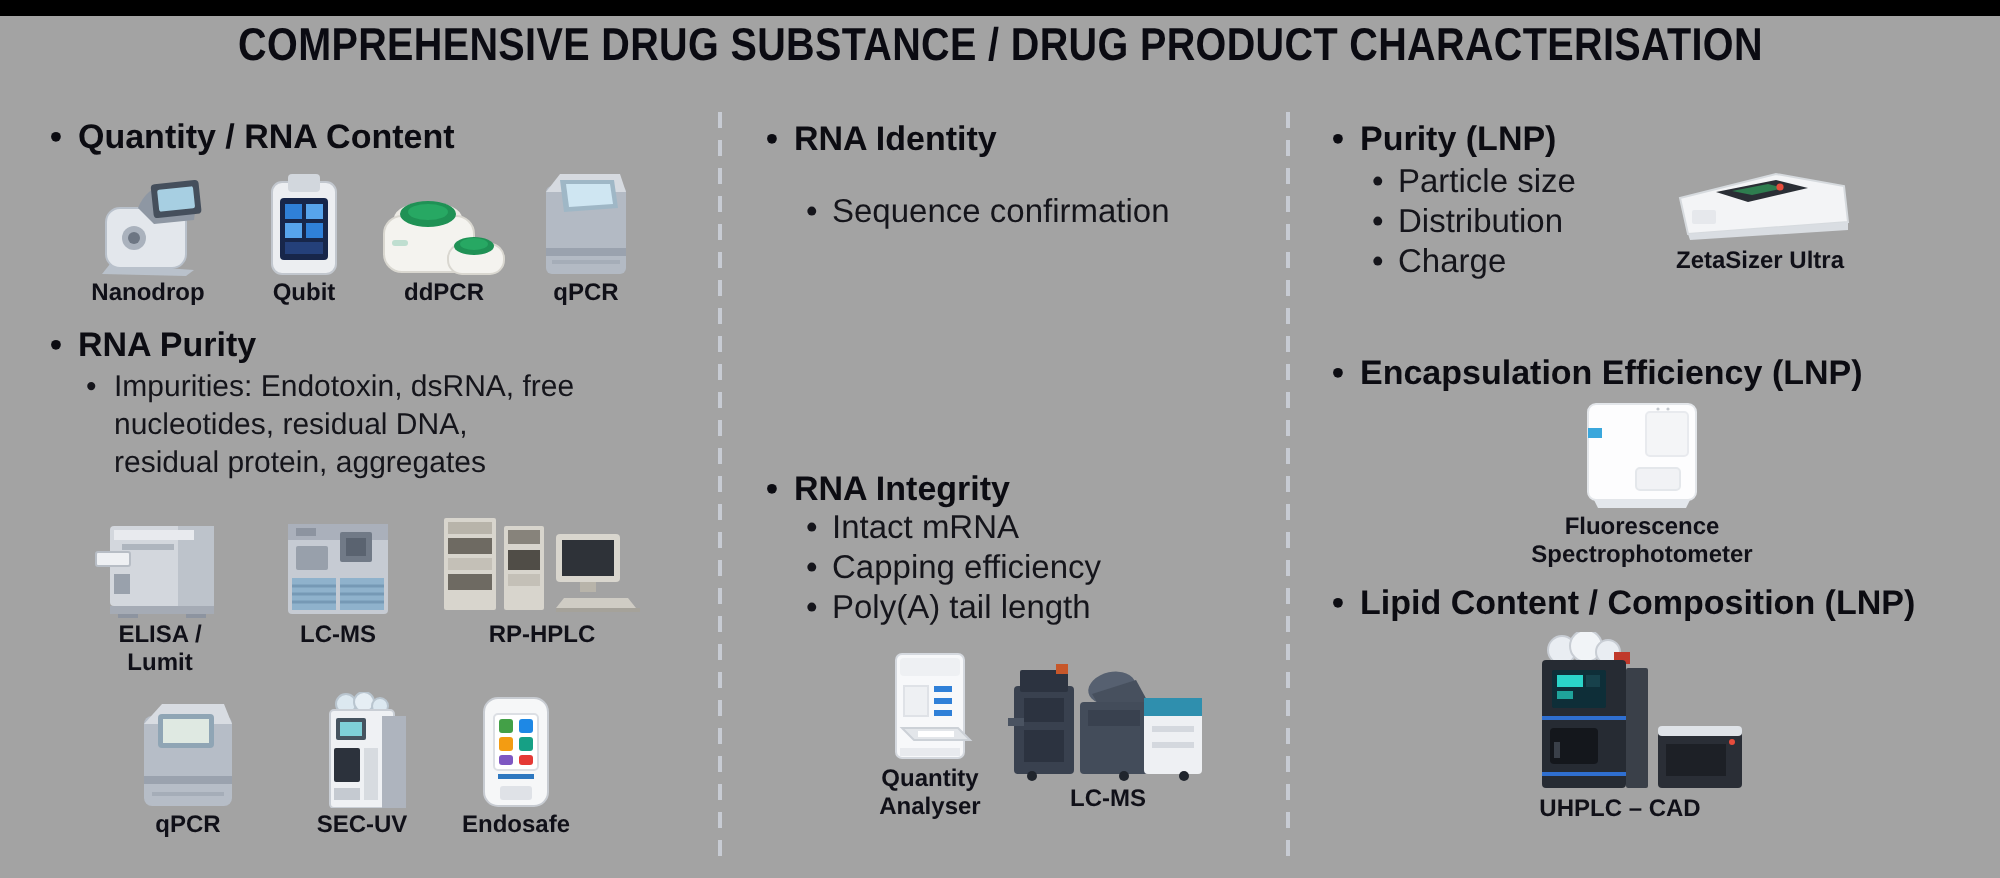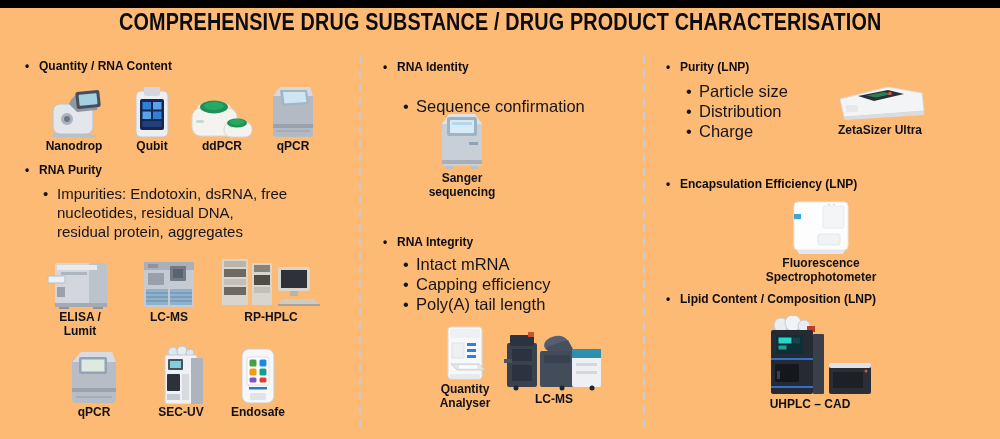--- a/index.html
+++ b/index.html
@@ -1,33 +1,33 @@
 <!DOCTYPE html>
 <html><head>
 <meta charset="utf-8">
 <style>
   html,body { margin:0; padding:0; background:#ffffff; }
   #board {
     position:relative; width:1000px; height:439px;
-    background:#fdba74; overflow:hidden;
+    background:#a3a3a3; overflow:hidden;
     font-family:"Liberation Sans", sans-serif;
     color:#121218;
   }
   .topbar { position:absolute; left:0; top:0; width:1000px; height:8px; background:#000; }
   .title-wrap { position:absolute; left:0; top:9px; width:1000px; text-align:center; }
   .title {
     display:inline-block; font-size:23px; font-weight:bold; color:#0b0b12;
     letter-spacing:.2px; white-space:nowrap;
     transform:scaleX(.86); transform-origin:center;
   }
   .divider {
     position:absolute; top:56px; height:372px; width:2px;
     background:repeating-linear-gradient(180deg,#c7cbd3 0 8px, transparent 8px 14px);
   }
-  .h { position:absolute; font-size:12px; font-weight:bold; color:#0c0c12; white-space:nowrap; }
+  .h { position:absolute; font-size:17px; font-weight:bold; color:#0c0c12; white-space:nowrap; }
   .h::before { content:"•"; display:inline-block; width:14px; font-weight:bold; }
   .b { position:absolute; font-size:16.5px; color:#15151b; white-space:nowrap;margin-top:16px; }
   .b::before { content:"•"; display:inline-block; width:13px; }
   .blist { position:absolute; font-size:16.5px; color:#15151b; line-height:20px; }
   .blist > div { white-space:nowrap; }
   .blist > div::before { content:"•"; display:inline-block; width:13px; }
   .hang {
     position:absolute; font-size:15px; color:#15151b; line-height:19px;
     white-space:pre-line; padding-left:14px; text-indent:-14px;
   }
@@ -223,37 +223,20 @@
         <rect x="10" y="39" width="18" height="2.5" fill="#2e78c0"></rect>
         <rect x="11" y="45" width="16" height="7" rx="1.5" fill="#dfe2e7"></rect>
       </svg>
     </div>
     <div class="cap">Endosafe</div>
   </div>
 
   <div class="h" style="left:383px; top:60px">RNA Identity</div>
   <div class="b" style="left:403px; top:81px">Sequence confirmation</div>
 
-  <div class="inst" style="left:430px; top:108px; width:64px">
-    <div class="imgbox" style="height:62px">
-      <svg width="48" height="58" viewBox="0 0 48 58">
-        <rect x="4" y="9" width="40" height="45" rx="3" fill="#c9cfd7"></rect>
-        <path d="M4 12 L11 2 L37 2 L44 12 Z" fill="#dfe3e8"></path>
-        <rect x="9" y="5" width="30" height="19" rx="2" fill="#9db4c6"></rect>
-        <rect x="12" y="8" width="24" height="13" rx="1" fill="#d7ebf6"></rect>
-        <rect x="14" y="10" width="20" height="3" fill="#b7d7ea"></rect>
-        <rect x="31" y="30" width="9" height="3" fill="#8fa3b8"></rect>
-        <rect x="4" y="48" width="40" height="4" fill="#a8afba"></rect>
-        <rect x="8" y="54" width="7" height="3" fill="#b9c0ca"></rect>
-        <rect x="33" y="54" width="7" height="3" fill="#b9c0ca"></rect>
-      </svg>
-    </div>
-    <div class="cap">Sanger
-sequencing</div>
-  </div>
 
   <div class="h" style="left:383px; top:235px">RNA Integrity</div>
   <div class="blist" style="left:403px; top:254px">
     <div>Intact mRNA</div>
     <div>Capping efficiency</div>
     <div>Poly(A) tail length</div>
   </div>
 
   <div class="inst" style="left:432px; top:326px; width:66px">
     <div class="imgbox" style="height:55px">

